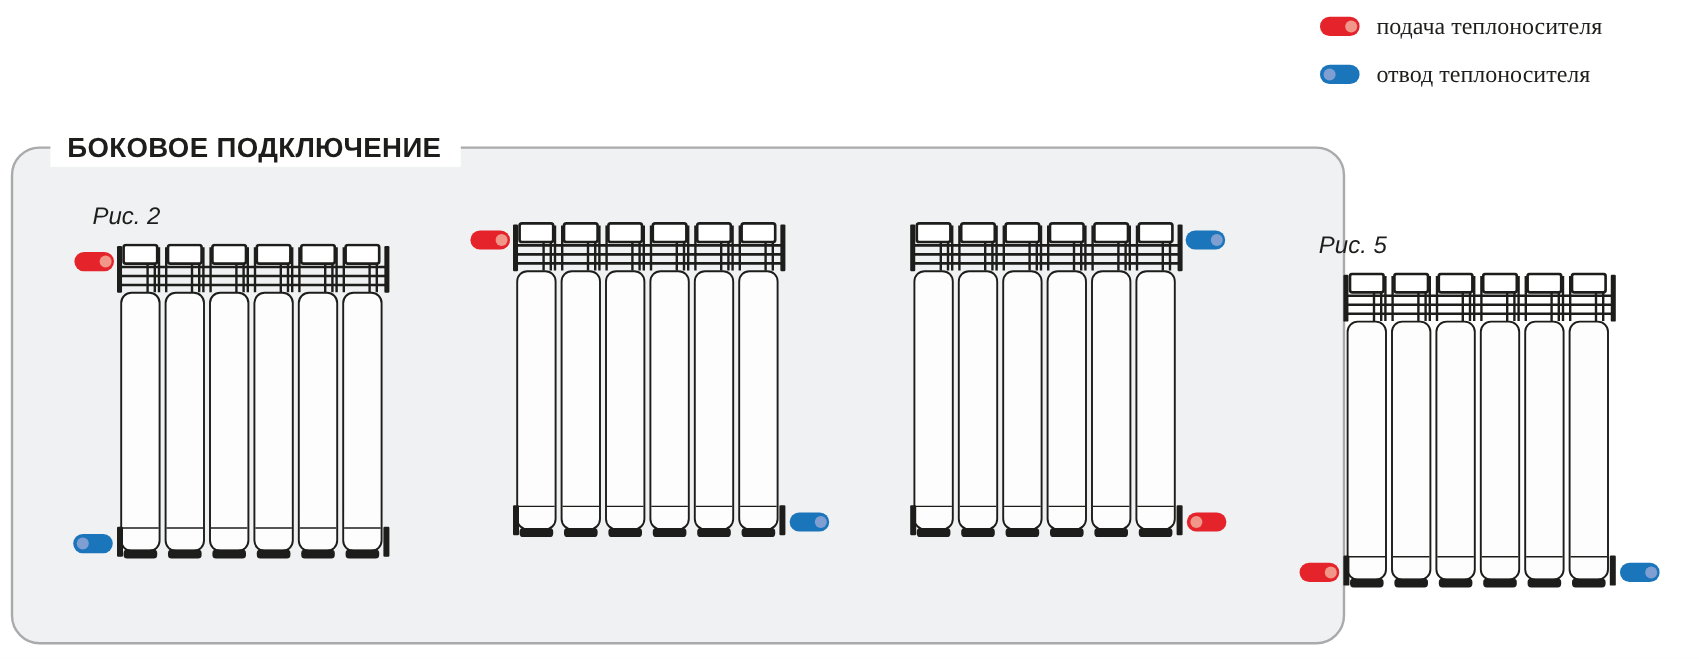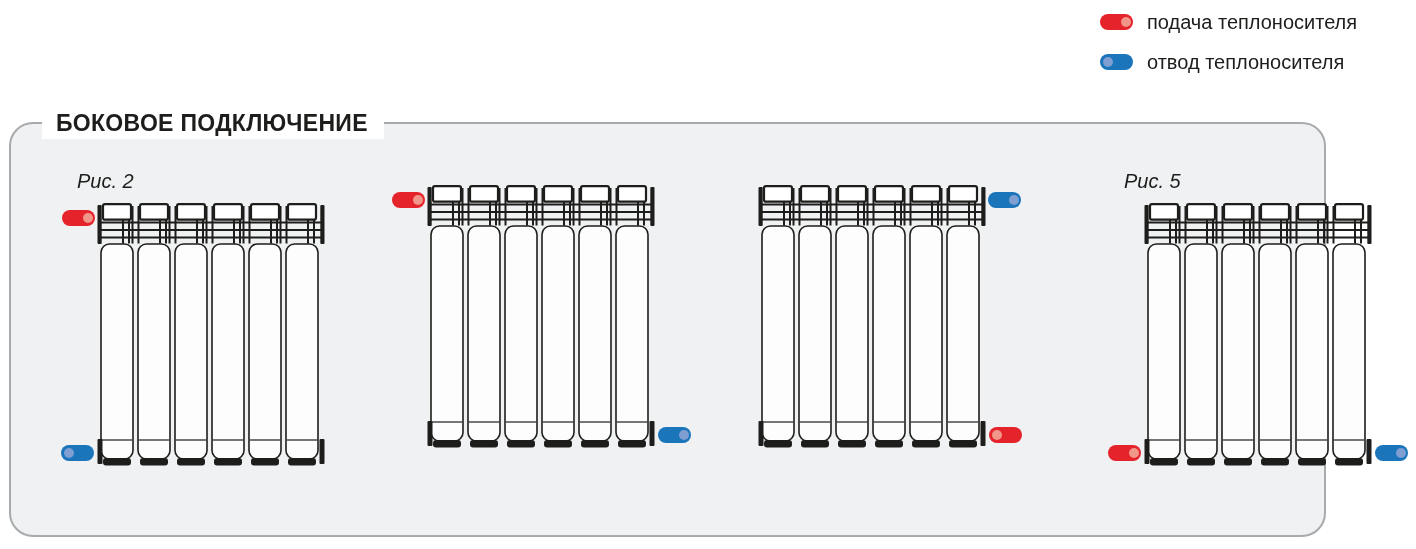--- a/index.html
+++ b/index.html
@@ -10,21 +10,21 @@
     background: #ffffff;
     font-family: "Liberation Sans", sans-serif;
     color: var(--ink, #1d1d1b);
     overflow: hidden;
   }
 
   
   .legend {
     position: absolute;
     top: 10px; left: 1100px;
-    display: flex; flex-direction: column; gap: 16px;
+    display: flex; flex-direction: column; gap: 16px; font-family: Liberation Serif, serif;
   }
   .legend-item { display: flex; align-items: center; height: 24px; }
   .legend-label { font-size: 20px; margin-left: 14px; white-space: nowrap; }
 
   
   .pill {
     display: inline-block;
     position: relative;
     width: 33px; height: 16px;
     border-radius: 8.5px;
@@ -38,42 +38,42 @@
   }
   .pill.supply .dot { background: var(--supply-dot, #f0978a); }
   .pill.return .dot { background: var(--return-dot, #7f9fd2); }
   .pill.dot-right .dot { right: 2.5px; }
   .pill.dot-left  .dot { left: 2.5px; }
 
   
   .panel {
     position: absolute;
     left: 9px; top: 122px;
-    width: 1317px; height: 415px;
+    width: 1112px; height: 415px;
     background: var(--panel-bg, #f0f1f2);
     border: 2.5px solid var(--panel-border, #a8aaac);
     border-radius: 24px;
   }
   .panel-title {
     position: absolute;
     top: -17px; left: 31px;
     background: #ffffff;
     padding: 1px 16px 1px 14px;
     font-size: 23px; font-weight: bold;
     letter-spacing: 0.3px;
     white-space: nowrap;
     line-height: 30px;
   }
 
   
   .figure { position: absolute; top: 48px; }
   .figure.f0 { left: 51px; }
   .figure.f1 { left: 381px; }
   .figure.f2 { left: 712px; }
-  .figure.f3 { left: 1098px; }
+  .figure.f3 { left: 1073px; margin-top: 24px; }
   .fig-label {
     margin-left: 15px;
     font-size: 20px; font-style: italic;
     line-height: 18px;
     white-space: nowrap;
   }
   .rad-wrap {
     position: relative;
     margin: 13px 0 0 35px;
     width: 228px; height: 263px;

